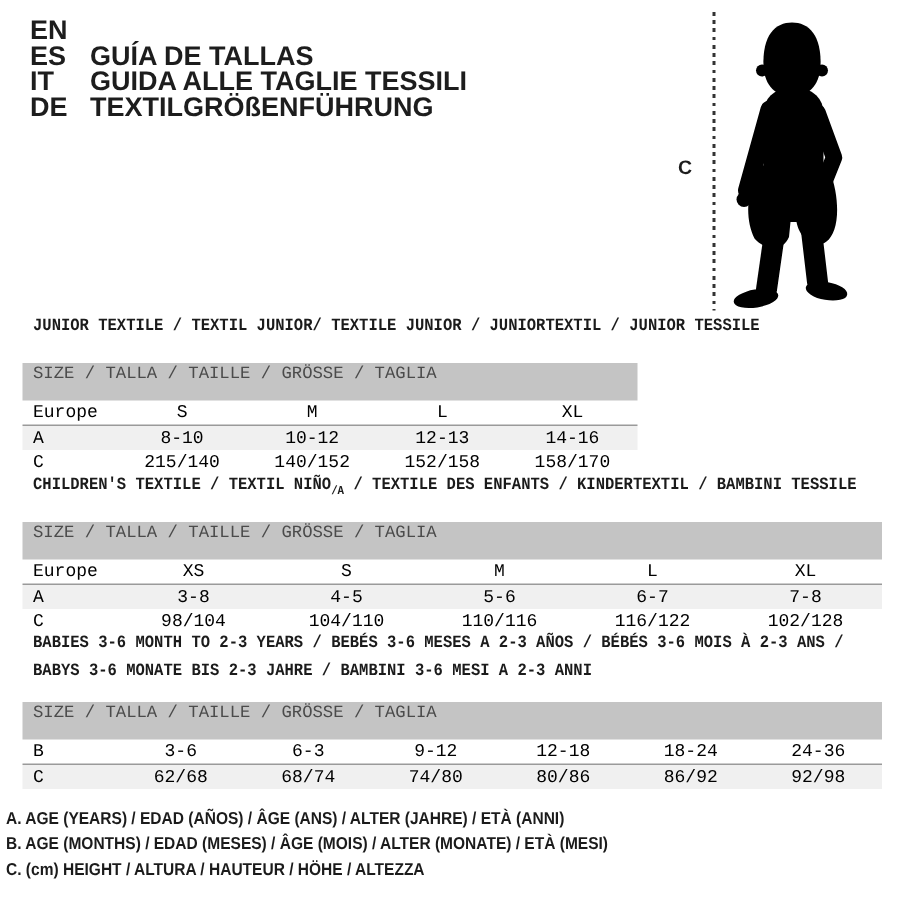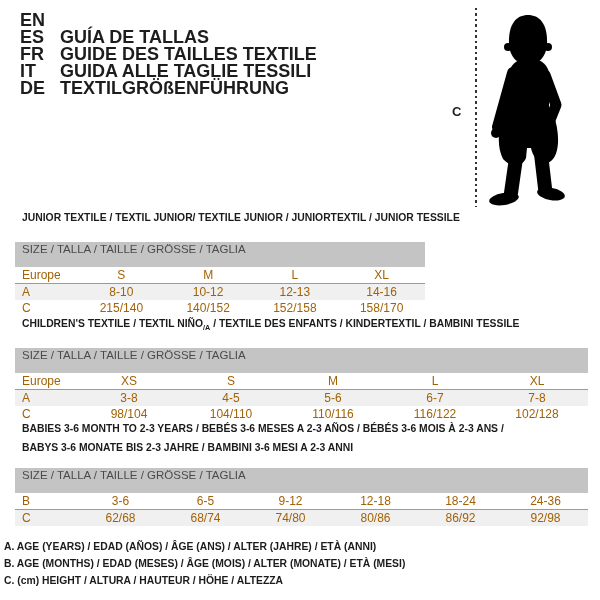--- a/index.html
+++ b/index.html
@@ -12,54 +12,50 @@
   .lang-row{display:flex;height:17px;align-items:center;
     font-weight:bold;font-size:18px;color:#1d1d1d;white-space:nowrap;}
   .lang-code{width:40px;flex:0 0 40px;}
   
   .figure{position:absolute;left:450px;top:4px;width:148px;height:206px;}
   .dash-line{position:absolute;left:25px;top:4px;width:2px;height:199px;
     background:repeating-linear-gradient(to bottom,#333 0 2.5px,transparent 2.5px 5.5px);}
   .figure-label{position:absolute;left:2px;top:100px;font-weight:bold;font-size:13px;color:#1d1d1d;}
   .silhouette{position:absolute;left:33px;top:5px;}
   
-  .size-section{position:absolute;left:15px;}
+  .size-section{position:absolute;left:15px;font-family:Liberation Mono, monospace;}
   #s1{top:210px;width:410px;}
   #s2{top:316px;width:573px;}
   #s3{top:421px;width:573px;}
   .tbl-title{font-weight:bold;font-size:11.5px;line-height:15px;color:#1b1b1b;
     margin:0 0 13px 7px;white-space:nowrap;transform:scaleX(0.9);transform-origin:left top;}
   .tbl-title .sub{vertical-align:sub;font-size:8px;}
   .tbl-title .line2{display:block;}
   .size-bar{background:#c4c4c4;color:#4b4b4b;font-size:11.5px;height:25px;
     line-height:15px;padding-left:7px;white-space:nowrap;}
-  .trow{display:flex;height:16px;align-items:center;font-size:12px;color:#a16207;}
+  .trow{display:flex;height:16px;align-items:center;font-size:12px;color:#000000;}
   .trow .rlabel{flex:0 0 56px;padding-left:7px;}
   .trow .cell{flex:1;text-align:center;}
   .trow.first{border-bottom:1px solid #9a9a9a;}
   .trow.stripe{background:#f0f0f0;}
   
   .footnotes{position:absolute;left:4px;top:538px;}
   .footnote{font-weight:bold;font-size:11.5px;line-height:17px;color:#1b1b1b;
     white-space:nowrap;transform:scaleX(0.9);transform-origin:left top;}
 </style>
 </head>
 <body>
 
 <div class="lang-list">
   <div class="lang-row">
     <span class="lang-code">EN</span>
   </div>
   <div class="lang-row">
     <span class="lang-code">ES</span>
     <span>GUÍA DE TALLAS</span>
-  </div>
-  <div class="lang-row">
-    <span class="lang-code">FR</span>
-    <span>GUIDE DES TAILLES TEXTILE</span>
   </div>
   <div class="lang-row">
     <span class="lang-code">IT</span>
     <span>GUIDA ALLE TAGLIE TESSILI</span>
   </div>
   <div class="lang-row">
     <span class="lang-code">DE</span>
     <span>TEXTILGRÖßENFÜHRUNG</span>
   </div>
 </div>
@@ -158,21 +154,21 @@
 <div class="size-section" id="s3">
   <div class="tbl-title">
     <span>BABIES 3-6 MONTH TO 2-3 YEARS / BEBÉS 3-6 MESES A 2-3 AÑOS / BÉBÉS 3-6 MOIS À 2-3 ANS /</span><span class="sub"></span><span></span>
     <span class="line2">BABYS 3-6 MONATE BIS 2-3 JAHRE / BAMBINI 3-6 MESI A 2-3 ANNI</span>
   </div>
   <div class="size-bar">SIZE / TALLA / TAILLE / GRÖSSE / TAGLIA</div>
   <div>
       <div class="trow first">
         <span class="rlabel">B</span>
         <span class="cell">3-6</span>
-        <span class="cell">6-5</span>
+        <span class="cell">6-3</span>
         <span class="cell">9-12</span>
         <span class="cell">12-18</span>
         <span class="cell">18-24</span>
         <span class="cell">24-36</span>
       </div>
       <div class="trow stripe">
         <span class="rlabel">C</span>
         <span class="cell">62/68</span>
         <span class="cell">68/74</span>
         <span class="cell">74/80</span>

